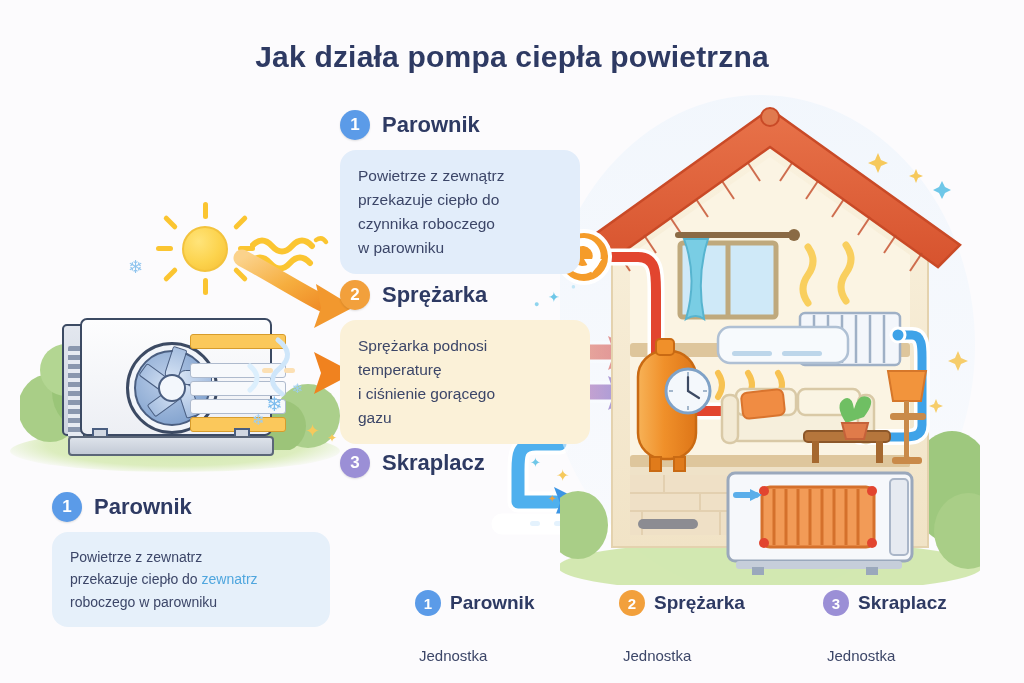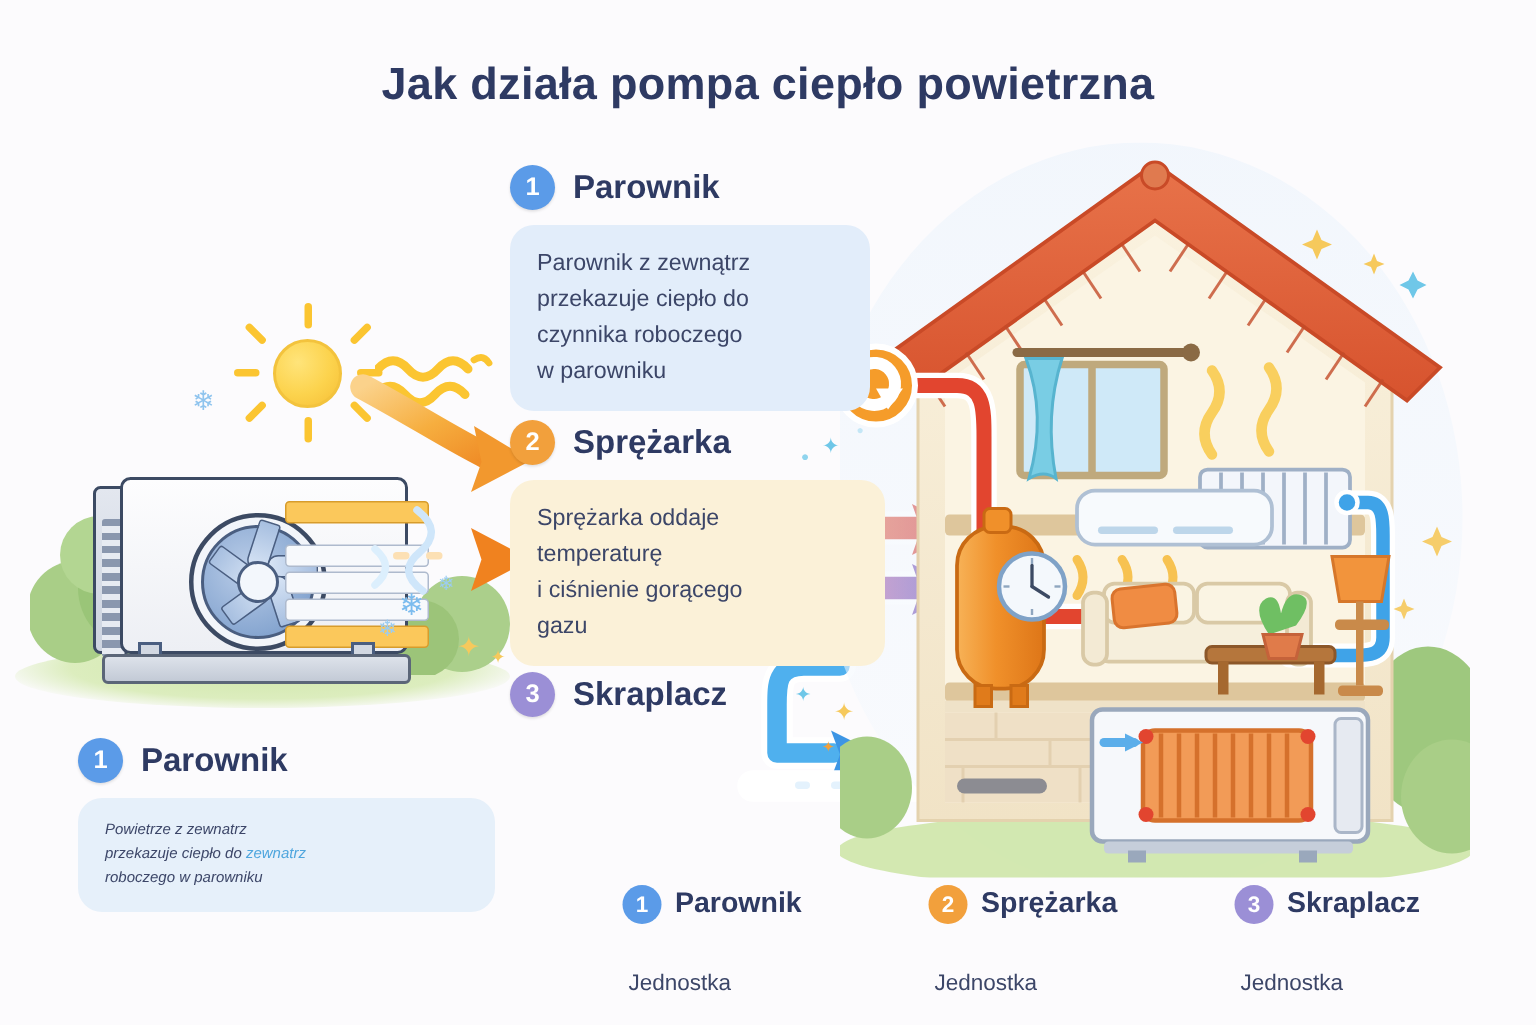--- a/index.html
+++ b/index.html
@@ -41,21 +41,21 @@
   #step1 { left:340px; top:110px; width:240px; }
   #step1 .step-body { background:#E2EDFA; }
   #step2 { left:340px; top:280px; width:250px; }
   #step2 .step-body { background:#FBF1D8; }
   #step3 { left:340px; top:448px; width:228px; }
   #step3 .step-body { background:#E9E6F6; }
 
   
   #stepDup { left:52px; top:492px; width:278px; }
   #stepDup .step-head { gap:12px; }
-  #stepDup .step-body { background:#E6F0FA; font-size:10px; line-height:1.6;font-style:italic; }
+  #stepDup .step-body { background:#E6F0FA; font-size:14px; line-height:1.6; }
   .hl { color:#4FA6DE; }
 
   
   .legend { position:absolute; left:415px; top:590px; width:560px; display:flex; gap:54px; }
   .legend-item { width:150px; }
   .legend-head { display:flex; align-items:center; gap:9px; }
   .legend-badge { width:26px; height:26px; border-radius:50%; display:flex;
     align-items:center; justify-content:center; color:#fff; font-size:15px; font-weight:bold; flex:none; }
   .legend-title { font-size:19px; font-weight:bold; color:#2E3A63; }
   .legend-sub { margin-top:7px; margin-left:4px; font-size:15px; line-height:1.45; color:#3C4668; white-space:pre-line; }
@@ -113,21 +113,21 @@
   .arrow-svg { position:absolute; overflow:visible; }
 
   
   #house { left:560px; top:95px; width:420px; height:490px; }
 </style>
 </head>
 <body>
 
 <div class="stage">
 
-  <div class="title">Jak działa pompa ciepło powietrzna</div>
+  <div class="title">Jak działa pompa ciepła powietrzna</div>
 
   <div class="ill" id="sun">
     <div class="sun-core"></div>
     <div class="ray" style="left:53px;top:2px;width:5px;height:17px;"></div>
     <div class="ray" style="left:53px;top:78px;width:5px;height:17px;"></div>
     <div class="ray" style="left:6px;top:46px;width:17px;height:5px;"></div>
     <div class="ray" style="left:88px;top:46px;width:17px;height:5px;"></div>
     <div class="ray" style="left:18px;top:14px;width:5px;height:17px;transform:rotate(-45deg);"></div>
     <div class="ray" style="left:88px;top:14px;width:5px;height:17px;transform:rotate(45deg);"></div>
     <div class="ray" style="left:18px;top:66px;width:5px;height:17px;transform:rotate(45deg);"></div>
@@ -461,32 +461,32 @@
 
   <div class="glyph" style="left:530px;top:456px;font-size:13px;color:#6FC7E8;">✦</div>
   <div class="glyph" style="left:556px;top:468px;font-size:16px;color:#F6C95C;">✦</div>
   <div class="glyph" style="left:548px;top:494px;font-size:10px;color:#F1A03C;">✦</div>
 
   <div class="step" id="step1">
     <div class="step-head">
       <div class="badge" style="background:#5B9BE8">1</div>
       <div class="step-title">Parownik</div>
     </div>
-    <div class="step-body">Parownik z zewnątrz
+    <div class="step-body">Powietrze z zewnątrz
 przekazuje ciepło do
 czynnika roboczego
 w parowniku</div>
   </div>
 
   <div class="step" id="step2">
     <div class="step-head">
       <div class="badge" style="background:#F2A03C">2</div>
       <div class="step-title">Sprężarka</div>
     </div>
-    <div class="step-body">Sprężarka oddaje
+    <div class="step-body">Sprężarka podnosi
 temperaturę
 i ciśnienie gorącego
 gazu</div>
   </div>
 
   <div class="step" id="step3">
     <div class="step-head">
       <div class="badge" style="background:#9B8FD6">3</div>
       <div class="step-title">Skraplacz</div>
     </div>

